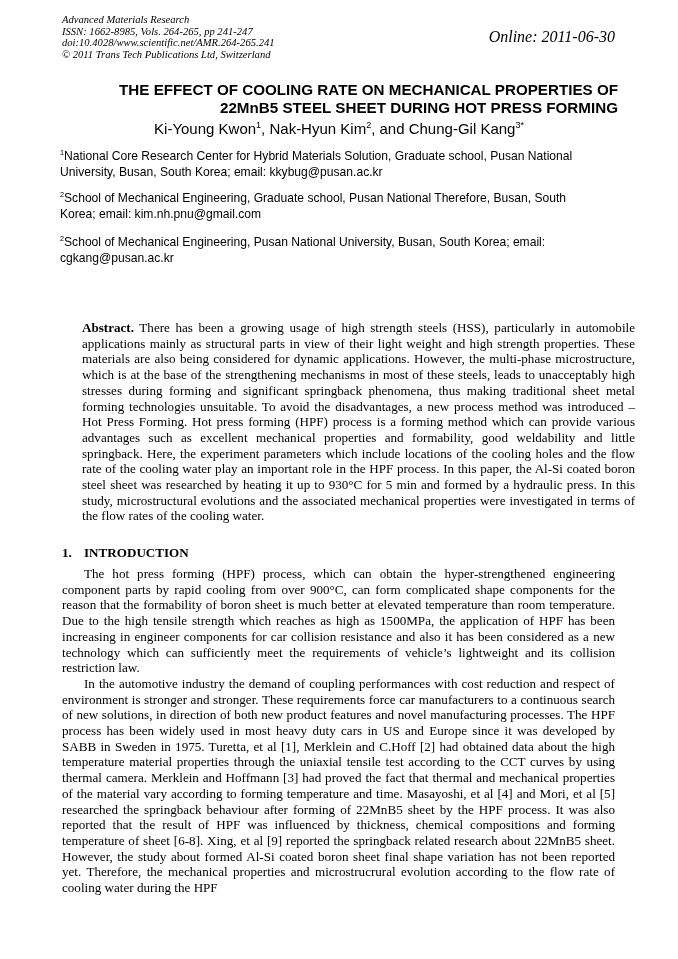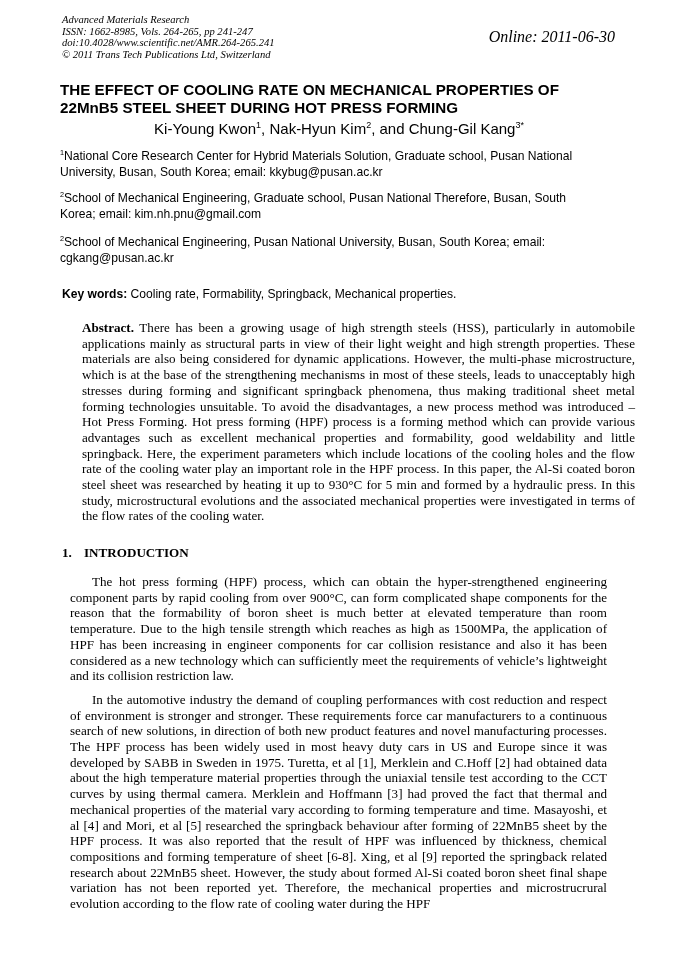--- a/index.html
+++ b/index.html
@@ -2,41 +2,41 @@
 <html><head>
   <meta charset="utf-8">
   <style>
     html, body { margin: 0; padding: 0; background: #ffffff; }
     body { width: 678px; height: 959px; position: relative; overflow: hidden; color: #000; }
     .page { position: absolute; left: 0; top: 0; width: 678px; height: 851px; }
 
     .hdr-left { position: absolute; left: 62px; top: 14px; font-family: "Liberation Serif", serif; font-style: italic; font-size: 10.6px; line-height: 11.5px; }
     .hdr-right { position: absolute; right: 63px; top: 31px; font-family: "Liberation Serif", serif; font-style: italic; font-size: 16px; line-height: 11.5px; }
 
-    .title { position: absolute; left: 60px; width: 558px; top: 81px; text-align: left; font-family: "Liberation Sans", sans-serif; font-weight: bold; font-size: 15.2px; line-height: 18px; }
+    .title { position: absolute; left: 60px; width: 558px; top: 81px; text-align: right; font-family: "Liberation Sans", sans-serif; font-weight: bold; font-size: 15.2px; line-height: 18px; }
     .authors { position: absolute; left: 60px; width: 558px; top: 120px; text-align: center; font-family: "Liberation Sans", sans-serif; font-size: 15px; line-height: 18px; }
     .authors sup, .affil sup { font-size: 0.6em; vertical-align: super; line-height: 0; }
 
     .affil { position: absolute; left: 60px; width: 558px; font-family: "Liberation Sans", sans-serif; font-size: 12.1px; line-height: 16px; }
     .affil-1 { top: 148px; }
     .affil-2 { top: 190px; }
     .affil-3 { top: 234px; }
 
     .keywords { position: absolute; left: 62px; top: 286px; font-family: "Liberation Sans", sans-serif; font-size: 12.1px; line-height: 16px; }
     .keywords b { font-weight: bold; }
 
     .body-text { position: absolute; left: 62px; width: 553px; font-family: "Liberation Serif", serif; font-size: 13.1px; line-height: 15.7px; text-align: justify; }
     .abstract { top: 320px; margin-left: 20px; }
     .abstract b { font-weight: bold; }
 
     .section-heading { position: absolute; left: 62px; top: 545px; font-family: "Liberation Serif", serif; font-weight: bold; font-size: 13.1px; line-height: 16px; }
     .section-heading .num { display: inline-block; width: 22px; }
 
     .intro { top: 566px; }
-    .intro p { margin: 8px; text-indent: 22px; }
+    .intro p { margin: 0; text-indent: 22px; }
   </style>
 </head>
 <body>
 
 <div class="page">
 
   <div class="hdr-left">
     <div>Advanced Materials Research</div>
     <div>ISSN: 1662-8985, Vols. 264-265, pp 241-247</div>
     <div>doi:10.4028/www.scientific.net/AMR.264-265.241</div>
@@ -57,21 +57,20 @@
   </div>
   <div class="affil affil-2">
     <div><sup>2</sup><span>School of Mechanical Engineering, Graduate school, Pusan National Therefore, Busan, South</span></div>
     <div>Korea; email: kim.nh.pnu@gmail.com</div>
   </div>
   <div class="affil affil-3">
     <div><sup>2</sup><span>School of Mechanical Engineering, Pusan National University, Busan, South Korea; email:</span></div>
     <div>cgkang@pusan.ac.kr</div>
   </div>
 
-  <div class="keywords"><b>Key words:</b><span> Cooling rate, Formability, Springback, Mechanical properties.</span></div>
 
   <div class="body-text abstract"><b>Abstract.</b><span> There has been a growing usage of high strength steels (HSS), particularly in automobile applications mainly as structural parts in view of their light weight and high strength properties. These materials are also being considered for dynamic applications. However, the multi-phase microstructure, which is at the base of the strengthening mechanisms in most of these steels, leads to unacceptably high stresses during forming and significant springback phenomena, thus making traditional sheet metal forming technologies unsuitable. To avoid the disadvantages, a new process method was introduced – Hot Press Forming. Hot press forming (HPF) process is a forming method which can provide various advantages such as excellent mechanical properties and formability, good weldability and little springback. Here, the experiment parameters which include locations of the cooling holes and the flow rate of the cooling water play an important role in the HPF process. In this paper, the Al-Si coated boron steel sheet was researched by heating it up to 930°C for 5 min and formed by a hydraulic press. In this study, microstructural evolutions and the associated mechanical properties were investigated in terms of the flow rates of the cooling water.</span></div>
 
   <div class="section-heading"><span class="num">1.</span><span>INTRODUCTION</span></div>
 
   <div class="body-text intro">
     <p>The hot press forming (HPF) process, which can obtain the hyper-strengthened engineering component parts by rapid cooling from over 900°C, can form complicated shape components for the reason that the formability of boron sheet is much better at elevated temperature than room temperature. Due to the high tensile strength which reaches as high as 1500MPa, the application of HPF has been increasing in engineer components for car collision resistance and also it has been considered as a new technology which can sufficiently meet the requirements of vehicle’s lightweight and its collision restriction law.</p>
     <p>In the automotive industry the demand of coupling performances with cost reduction and respect of environment is stronger and stronger. These requirements force car manufacturers to a continuous search of new solutions, in direction of both new product features and novel manufacturing processes. The HPF process has been widely used in most heavy duty cars in US and Europe since it was developed by SABB in Sweden in 1975. Turetta, et al [1], Merklein and C.Hoff [2] had obtained data about the high temperature material properties through the uniaxial tensile test according to the CCT curves by using thermal camera. Merklein and Hoffmann [3] had proved the fact that thermal and mechanical properties of the material vary according to forming temperature and time. Masayoshi, et al [4] and Mori, et al [5] researched the springback behaviour after forming of 22MnB5 sheet by the HPF process. It was also reported that the result of HPF was influenced by thickness, chemical compositions and forming temperature of sheet [6-8]. Xing, et al [9] reported the springback related research about 22MnB5 sheet. However, the study about formed Al-Si coated boron sheet final shape variation has not been reported yet. Therefore, the mechanical properties and microstrucrural evolution according to the flow rate of cooling water during the HPF</p>
   </div>
 

